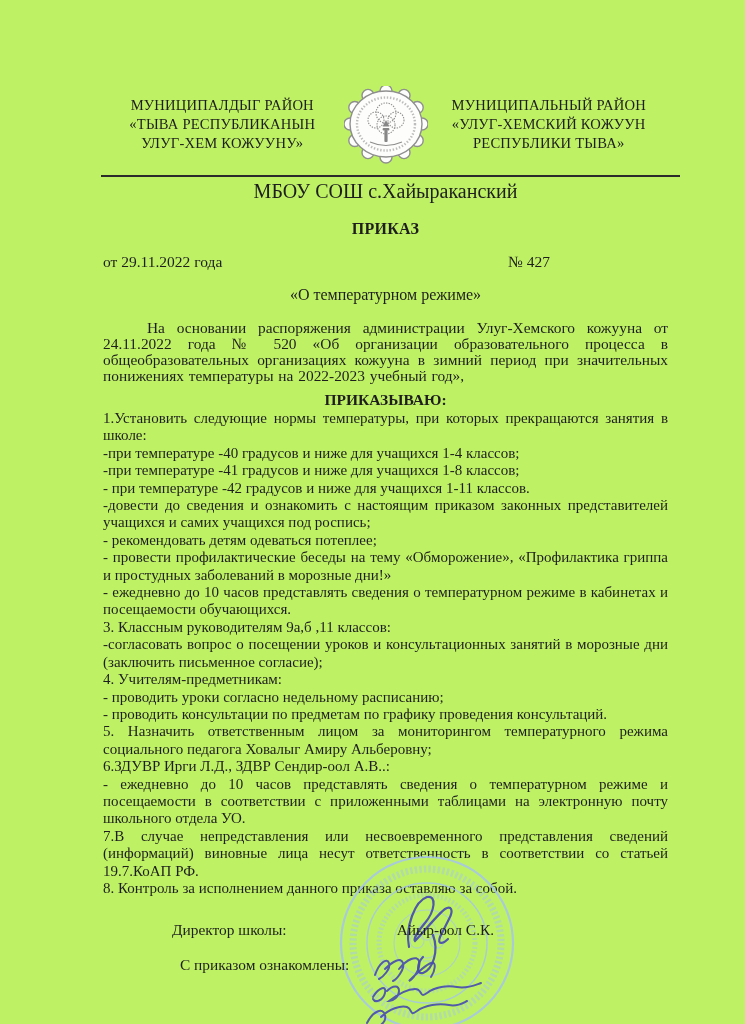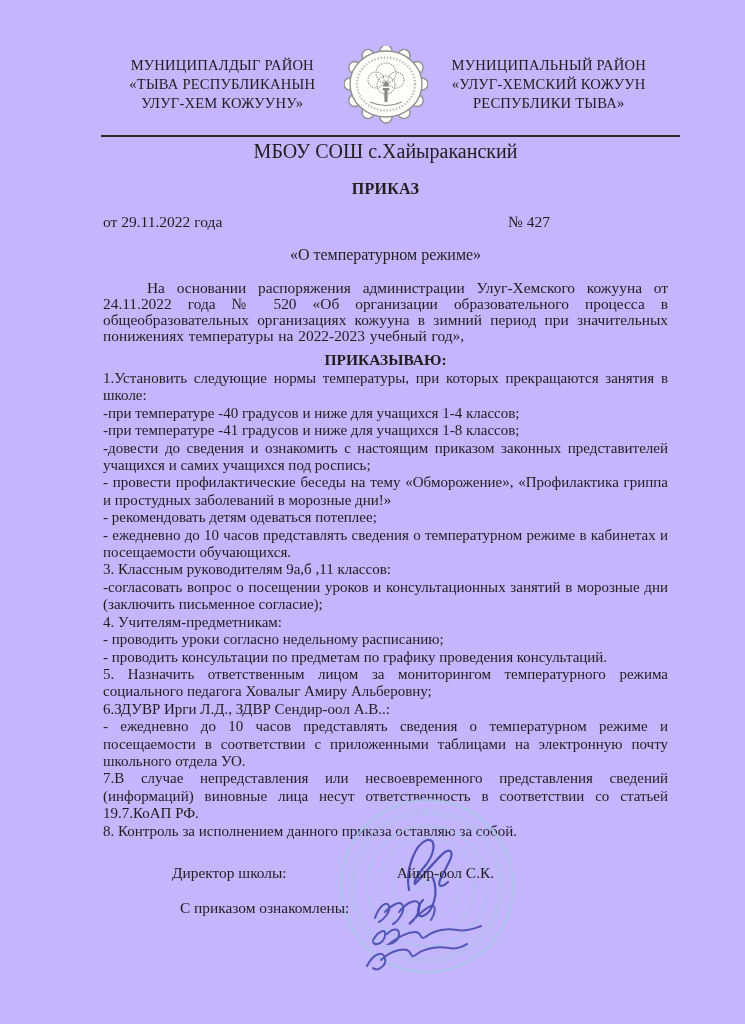--- a/index.html
+++ b/index.html
@@ -1,25 +1,25 @@
 <!DOCTYPE html>
 <html><head>
 <meta charset="utf-8">
 <style>
   html,body{margin:0;padding:0;background:#e8e8e8;}
   .page{
     position:relative;
     width:745px;height:1024px;
     margin:0 auto;
-    background:#c4b5fd;
+    background:#bef264;
     font-family:"Liberation Serif","DejaVu Serif",serif;
     color:#1e1e1e;
     overflow:hidden;
     box-sizing:border-box;
-    padding:52px 77px 0 103px;
+    padding:92px 77px 0 103px;
   }
   
   .letterhead{display:flex;align-items:flex-start;justify-content:space-between;}
   .org{flex:1;text-align:center;font-size:14.6px;line-height:19px;letter-spacing:.2px;}
   .org-left{padding-top:4px;}
   .org-right{padding-top:4px;}
   .emblem-wrap{width:88px;flex:0 0 88px;display:flex;justify-content:center;margin-top:-6px;}
   .rule{height:2px;background:#2b2b2b;margin-top:9px;margin-right:-12px;margin-left:-2px;}
   .school{ text-align:center;font-size:20px;margin-top:3px;}
   
@@ -114,23 +114,24 @@
 
   <div class="subject">«О температурном режиме»</div>
 
   <p class="preamble">На основании  распоряжения администрации Улуг-Хемского кожууна от 24.11.2022 года № 520 «Об организации образовательного процесса в общеобразовательных организациях кожууна в зимний период при значительных понижениях температуры на 2022-2023 учебный год»,</p>
   <div class="directive">ПРИКАЗЫВАЮ:</div>
 
   <div class="items">
     <p class="item">1.Установить следующие нормы температуры, при которых прекращаются занятия в школе:</p>
     <p class="item">-при температуре -40 градусов и ниже для учащихся 1-4 классов;</p>
     <p class="item">-при температуре -41 градусов и ниже для учащихся 1-8 классов;</p>
+    <p class="item">- при температуре -42 градусов и ниже для учащихся 1-11 классов.</p>
     <p class="item">-довести до сведения и ознакомить с настоящим приказом законных представителей учащихся и самих учащихся под роспись;</p>
+    <p class="item">- рекомендовать детям одеваться потеплее;</p>
     <p class="item">- провести профилактические  беседы  на тему  «Обморожение», «Профилактика гриппа и простудных заболеваний в морозные дни!»</p>
-    <p class="item">- рекомендовать детям одеваться потеплее;</p>
     <p class="item">- ежедневно до 10 часов  представлять сведения о температурном режиме в кабинетах  и посещаемости  обучающихся.</p>
     <p class="item">3. Классным руководителям 9а,б ,11 классов:</p>
     <p class="item">-согласовать вопрос о посещении уроков и  консультационных занятий в морозные дни (заключить письменное согласие);</p>
     <p class="item">4. Учителям-предметникам:</p>
     <p class="item">- проводить уроки согласно недельному расписанию;</p>
     <p class="item">- проводить консультации по предметам  по графику проведения консультаций.</p>
     <p class="item">5. Назначить  ответственным лицом  за  мониторингом температурного режима социального педагога Ховалыг Амиру Альберовну;</p>
     <p class="item">6.ЗДУВР Ирги Л.Д., ЗДВР Сендир-оол А.В..:</p>
     <p class="item">- ежедневно до 10 часов представлять сведения о температурном режиме и посещаемости  в соответствии с приложенными таблицами на электронную  почту школьного отдела УО.</p>
     <p class="item">7.В случае непредставления или несвоевременного представления  сведений  (информаций) виновные лица  несут ответственность  в соответствии со статьей 19.7.КоАП  РФ.</p>

